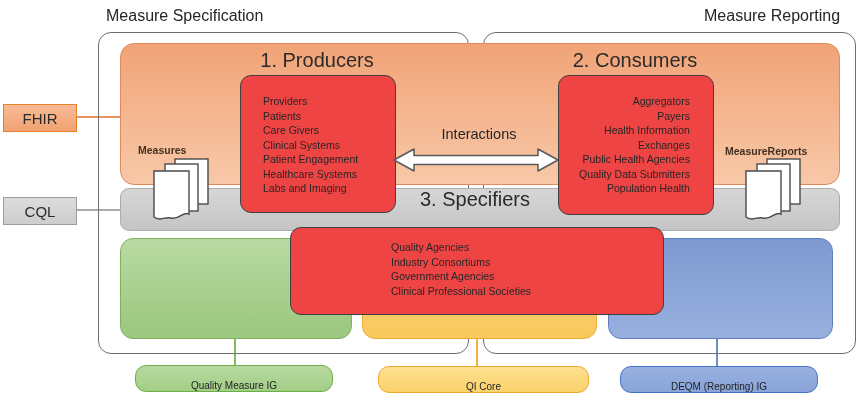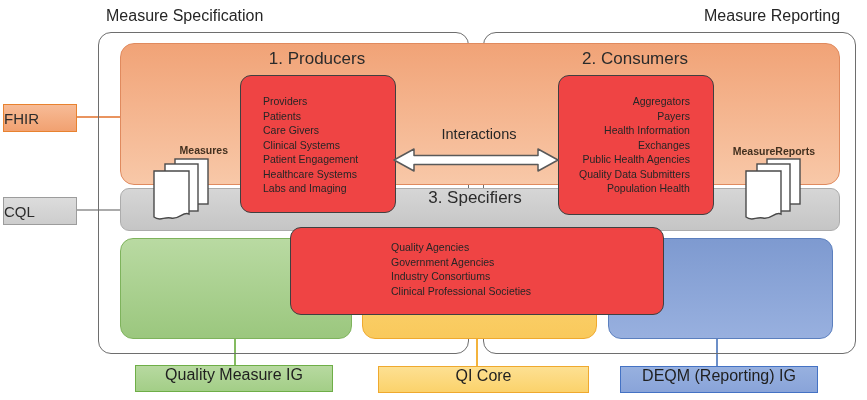--- a/index.html
+++ b/index.html
@@ -24,21 +24,21 @@
   #band-gray{position:absolute;left:120px;top:188px;width:718px;height:41px;border-radius:9px;
     background:linear-gradient(180deg,#D6D6D6 0%,#C5C5C5 100%);border:1px solid #ACACAC;z-index:3;}
 
   
   .bigbox{position:absolute;top:238px;height:99px;border-radius:13px;z-index:3;}
   #box-green{left:120px;width:230px;background:linear-gradient(180deg,#B9DAA2,#9BC77E);border:1px solid #7EB35C;}
   #box-yellow{left:362px;width:233px;background:linear-gradient(180deg,#FCD97E,#F9C95C);border:1.5px solid #EFA92E;}
   #box-blue{left:608px;width:223px;background:linear-gradient(180deg,#7E9AD0,#98B0DF);border:1px solid #5B7FBE;}
 
   
-  .band-heading{position:absolute;font-size:17px;text-align:center;color:#2b2b2b;z-index:4;white-space:nowrap;}
+  .band-heading{position:absolute;font-size:20px;text-align:center;color:#2b2b2b;z-index:4;white-space:nowrap;}
   #heading-producers{left:192px;top:49px;width:250px;}
   #heading-consumers{left:510px;top:49px;width:250px;}
   #heading-specifiers{left:380px;top:188px;width:190px;text-align:center;}
 
   
   .whitebox{position:absolute;background:#ef4444;border:1.3px solid #404040;border-radius:11px;z-index:5;}
   #list-producers{left:240px;top:75px;width:154px;height:136px;}
   #list-consumers{left:558px;top:75px;width:154px;height:138px;}
   #list-specifiers{left:290px;top:227px;width:372px;height:86px;}
   .list{position:absolute;font-size:10.5px;line-height:14.5px;color:#262626;white-space:nowrap;}
@@ -47,38 +47,38 @@
   .list-specifiers-text{left:100px;top:12px;}
 
   
   #interactions-label{position:absolute;left:397px;top:126px;width:164px;text-align:center;font-size:14.5px;z-index:6;}
   #arrow-wrap{position:absolute;left:393px;top:147px;z-index:6;line-height:0;}
 
   
   .stack{position:absolute;z-index:6;line-height:0;}
   #stack-measures{left:152px;top:158px;}
   #stack-reports{left:744px;top:158px;}
-  .stack-label{position:absolute;font-size:10.5px;font-weight:600;color:#43301f;text-align:right;z-index:6;white-space:nowrap;}
+  .stack-label{position:absolute;font-size:10.5px;font-weight:600;color:#43301f;text-align:left;z-index:6;white-space:nowrap;}
   #label-measures{left:138px;top:144px;width:90px;}
   #label-reports{left:725px;top:145px;width:90px;}
 
   
-  .sidebox{position:absolute;left:3px;width:72px;height:26px;display:flex;align-items:center;justify-content:flex-start;font-size:15px;color:#2b2b2b;z-index:4;}
+  .sidebox{position:absolute;left:3px;width:72px;height:26px;display:flex;align-items:center;justify-content:center;font-size:15px;color:#2b2b2b;z-index:4;}
   #fhir-box{top:104px;background:linear-gradient(180deg,#F7BB96,#F1A171);border:1.5px solid #E8822F;}
   #cql-box{top:197px;background:linear-gradient(180deg,#DCDCDC,#CDCDCD);border:1.5px solid #9C9C9C;}
   .connector-h{position:absolute;height:1.5px;z-index:1;}
   #conn-fhir{left:76px;top:116px;width:46px;background:#E9945F;}
   #conn-cql{left:76px;top:209px;width:46px;background:#ABABAB;}
 
   
   .connector-v{position:absolute;width:1.5px;z-index:1;}
   #conn-green{left:234px;top:337px;height:28px;background:#84BB60;}
   #conn-yellow{left:476px;top:337px;height:29px;background:#F3B33C;}
   #conn-blue{left:716px;top:337px;height:29px;background:#6C8FC8;}
-  .iglabel{position:absolute;height:25px;display:flex;align-items:flex-start;justify-content:center;font-size:16px;color:#1f1f1f;z-index:4;white-space:nowrap;}
+  .iglabel{position:absolute;height:25px;display:flex;align-items:flex-end;justify-content:center;font-size:10px;color:#1f1f1f;z-index:4;white-space:nowrap;border-radius:11px;}
   #ig-qm{left:135px;top:365px;width:196px;background:linear-gradient(180deg,#B7D9A0,#A3CE87);border:1.5px solid #6EAE47;}
   #ig-qicore{left:378px;top:366px;width:209px;background:linear-gradient(180deg,#FDE092,#FBD26B);border:1.5px solid #EFA92E;}
   #ig-deqm{left:620px;top:366px;width:196px;background:linear-gradient(180deg,#97B0DF,#89A4D9);border:1.5px solid #4472C4;}
 </style>
 </head>
 <body>
 
 <div class="stage">
 
   <div class="diagram-title" id="title-spec">Measure Specification</div>
@@ -124,22 +124,22 @@
       <div>Exchanges</div>
       <div>Public Health Agencies</div>
       <div>Quality Data Submitters</div>
       <div>Population Health</div>
     </div>
   </div>
 
   <div class="whitebox" id="list-specifiers">
     <div class="list list-specifiers-text">
       <div>Quality Agencies</div>
+      <div>Industry Consortiums</div>
       <div>Government Agencies</div>
-      <div>Industry Consortiums</div>
       <div>Clinical Professional Societies</div>
     </div>
   </div>
 
   <div id="interactions-label">Interactions</div>
   <div id="arrow-wrap">
     <svg width="166" height="26" viewBox="0 0 166 26">
       <path d="M1,13 L21,2 L21,8.5 L145,8.5 L145,2 L165,13 L145,24 L145,17.5 L21,17.5 L21,24 Z" fill="#ffffff" stroke="#595959" stroke-width="1.5" stroke-linejoin="round"></path>
     </svg>
   </div>

